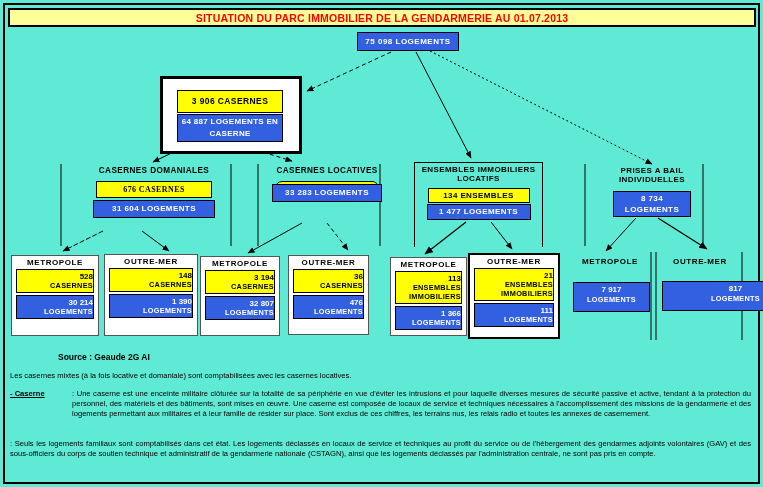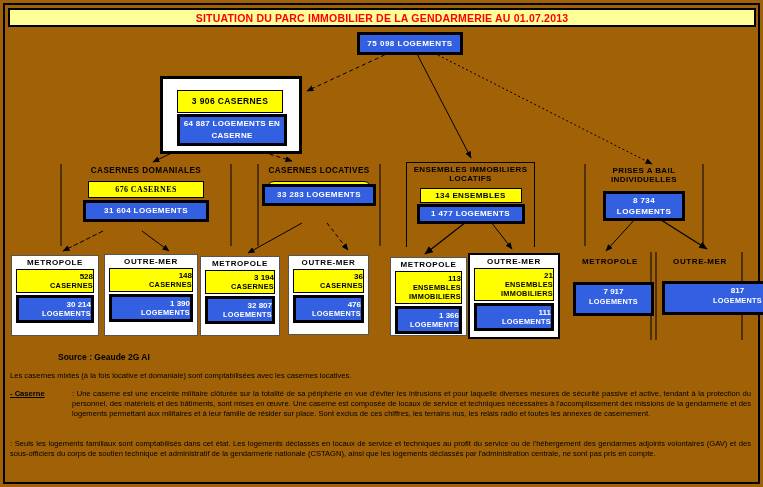--- a/index.html
+++ b/index.html
@@ -1,34 +1,34 @@
 <!DOCTYPE html>
 <html><head>
 <meta charset="utf-8">
 <style>
   html,body{margin:0;padding:0;background:#e8e8e8;}
-  .stage{position:relative;width:763px;height:487px;background:#a16207;
+  .stage{position:relative;width:763px;height:487px;background:#5eead4;
          font-family:"Liberation Sans",sans-serif;overflow:hidden;}
   .frame{position:absolute;left:3px;top:3px;right:3px;bottom:3px;border:2px solid #000;}
   .titlebar{position:absolute;left:8px;top:8px;width:744px;height:15px;background:#ffff99;
             border:2px solid #000;display:flex;align-items:center;justify-content:center;}
   .titlebar span{color:#ff0000;font-weight:bold;font-size:10.5px;letter-spacing:.2px;white-space:nowrap;}
   svg.lines{position:absolute;left:0;top:0;width:763px;height:487px;pointer-events:none;}
 
-  .bluebox{background:#3360e0;border:3px solid #000000;color:#fff;font-weight:bold;text-align:center;}
+  .bluebox{background:#3360e0;border:1px solid #000000;color:#fff;font-weight:bold;text-align:center;}
   .yellowbox{background:#ffff00;border:1px solid #000;color:#000;font-weight:bold;text-align:center;}
 
   .rootbox{position:absolute;left:357px;top:32px;width:100px;height:17px;
            font-size:8px;line-height:17px;letter-spacing:.5px;}
   .l2box{position:absolute;left:160px;top:76px;width:136px;height:72px;border:3px solid #000;background:#fff;}
   .l2yellow{position:absolute;left:14px;top:11px;width:104px;height:21px;font-size:8.5px;line-height:21px;letter-spacing:.4px;}
   .l2blue{position:absolute;left:14px;top:35px;width:104px;height:26px;font-size:8px;line-height:12px;
           display:flex;align-items:center;justify-content:center;letter-spacing:.3px;}
 
-  .group{position:absolute;}
+  .group{position:absolute;margin-left:8px;}
   .g-head{position:absolute;left:0;right:0;top:2px;text-align:center;font-weight:bold;
           font-size:8.2px;line-height:9px;color:#000;letter-spacing:.4px;}
   .g-yellow{position:absolute;left:50%;transform:translateX(-50%);font-size:8px;letter-spacing:.4px;}
   .g-blue{position:absolute;left:50%;transform:translateX(-50%);font-size:8px;letter-spacing:.4px;}
 
   .subbox{position:absolute;border:1px solid #555;background:#fff;}
   .subbox.thick{border:2px solid #000;}
   .sub-label{text-align:center;font-weight:bold;font-size:8px;letter-spacing:.6px;margin-top:2px;color:#000;}
   .mini{margin:2px 4px 0 4px;text-align:right;font-weight:bold;padding:2px 0;}
   .mini .v{font-size:8px;line-height:9px;}

